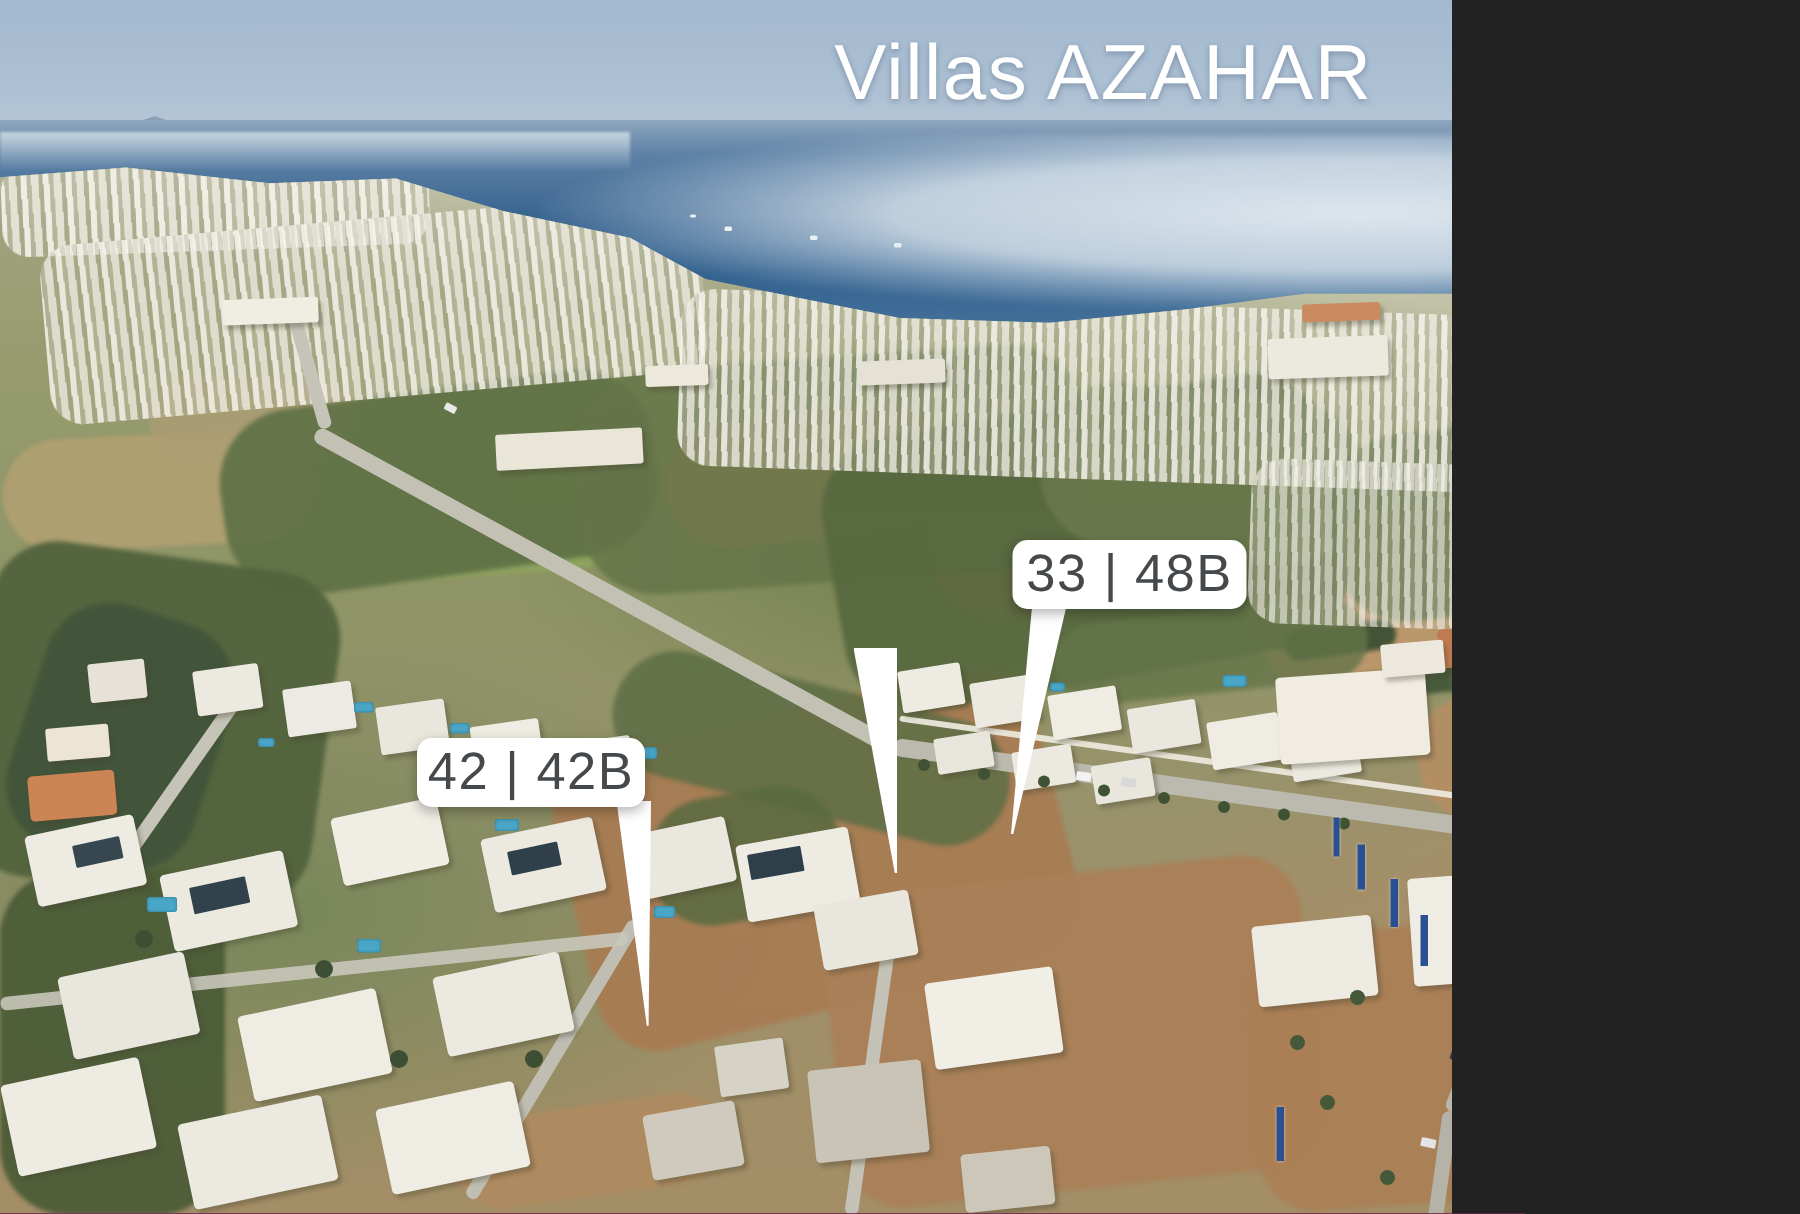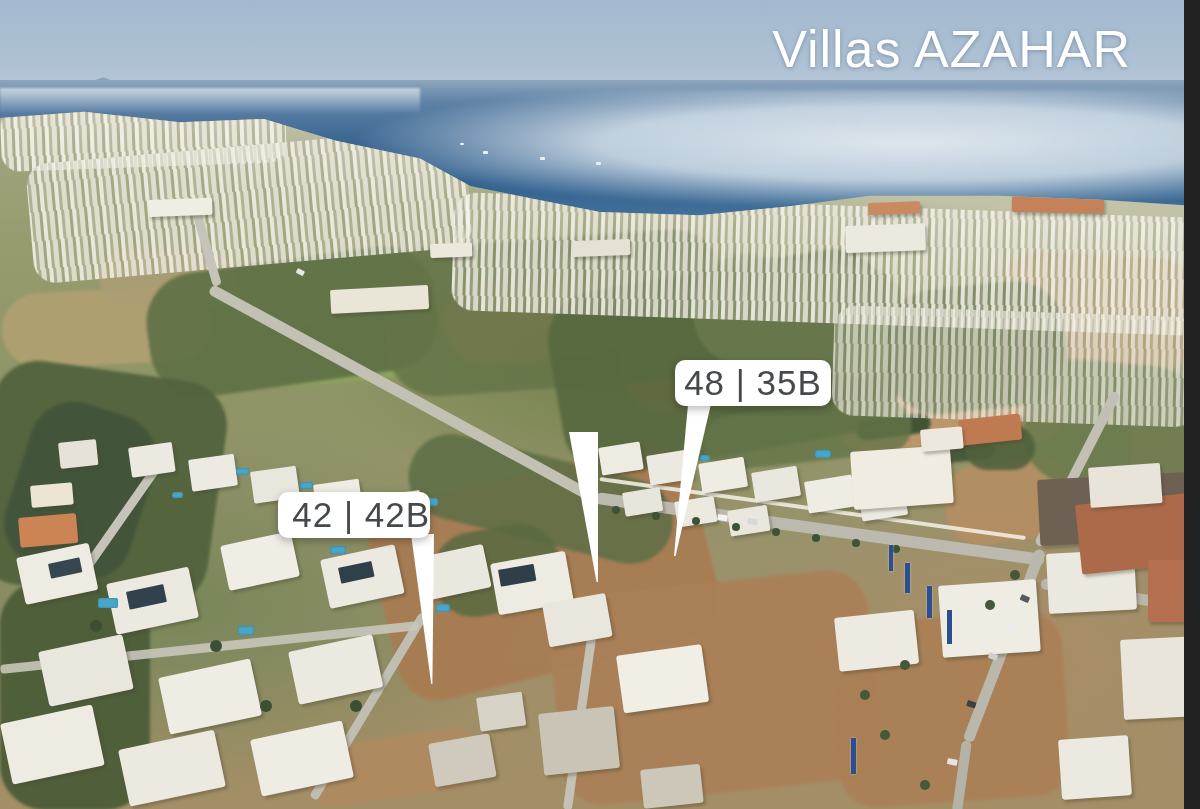--- a/index.html
+++ b/index.html
@@ -1,17 +1,17 @@
 <!DOCTYPE html>
 <html><head>
 <meta charset="utf-8">
 <style>
   html,body{margin:0;padding:0;background:#222;}
   .stage{
-    position:relative;width:1184px;height:809px;overflow:hidden;
+    position:relative;width:968px;height:809px;overflow:hidden;
     font-family:"Liberation Sans",sans-serif;
     background:#ec4899;
   }
   
   .sky{position:absolute;left:0;top:0;width:1200px;height:140px;
     background:linear-gradient(180deg,#a3b9cf 0%,#aec1d4 45%,#c6d3de 100%);}
   .mtn1{position:absolute;left:0;top:72px;width:215px;height:46px;background:#8a9db1;opacity:.95;
     clip-path:polygon(0 45%,12% 20%,30% 38%,48% 12%,66% 40%,82% 30%,100% 72%,100% 100%,0 100%);}
   .mtn2{position:absolute;left:180px;top:90px;width:260px;height:28px;background:#9db0c2;opacity:.8;
     clip-path:polygon(0 60%,25% 30%,55% 45%,100% 85%,100% 100%,0 100%);}
@@ -41,21 +41,21 @@
   .dec.t{border-radius:50%;filter:blur(.5px);}
   .dec.f{box-shadow:0 0 2px rgba(255,255,255,.6);}
   
   .title{position:absolute;top:22px;right:53px;margin:0;
     font-size:52px;font-weight:400;letter-spacing:1px;color:#ffffff;line-height:1.05;
     text-shadow:0 1px 4px rgba(50,70,100,.4);}
   .plot-label{position:absolute;background:#ffffff;color:#45494c;border-radius:10px;
     display:flex;align-items:center;justify-content:center;
     font-size:35px;font-weight:400;letter-spacing:1px;
     box-shadow:0 3px 8px rgba(0,0,0,.28);z-index:30;}
-  #label-42{left:278px;top:492px;width:152px;height:46px;justify-content:flex-end;}
+  #label-42{left:278px;top:492px;width:152px;height:46px;}
   #label-46{left:440px;top:390px;width:157px;height:45px;}
   #label-48{left:675px;top:360px;width:156px;height:46px;}
   .needle{position:absolute;background:#ffffff;z-index:29;
     filter:drop-shadow(2px 3px 2px rgba(0,0,0,.25));}
   #needle-42{left:411px;top:534px;width:23px;height:150px;clip-path:polygon(0 0,100% 0,93% 100%,88% 100%);}
   #needle-46{left:569px;top:432px;width:29px;height:150px;clip-path:polygon(0 0,100% 0,100% 100%,95% 100%);}
   #needle-48{left:674px;top:404px;width:37px;height:152px;clip-path:polygon(38% 0,100% 0,4% 100%,0 100%);}
 </style>
 </head>
 <body>
@@ -224,16 +224,16 @@
   <h1 class="title">Villas AZAHAR</h1>
 
   <div class="needle" id="needle-42"></div>
   <div class="needle" id="needle-46"></div>
   <div class="needle" id="needle-48"></div>
 
   <div class="plot-label" id="label-42">
     <span>42 | 42B</span>
   </div>
   <div class="plot-label" id="label-48">
-    <span>48 | 35B</span>
+    <span>33 | 48B</span>
   </div>
 
 </div>
 
 </body></html>

